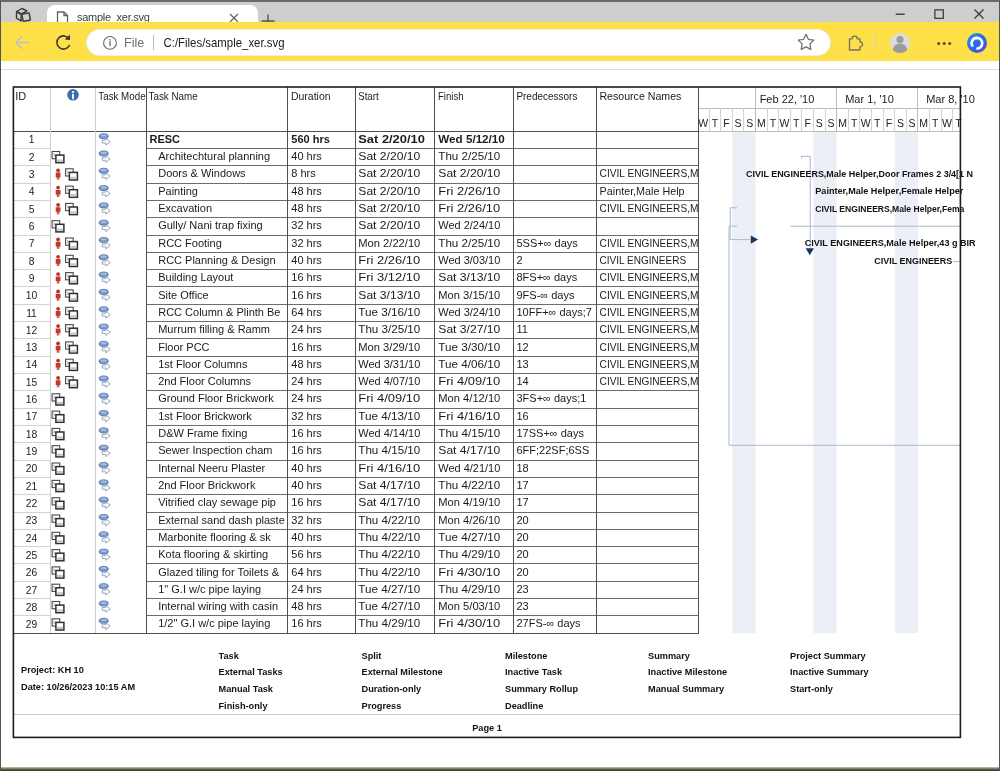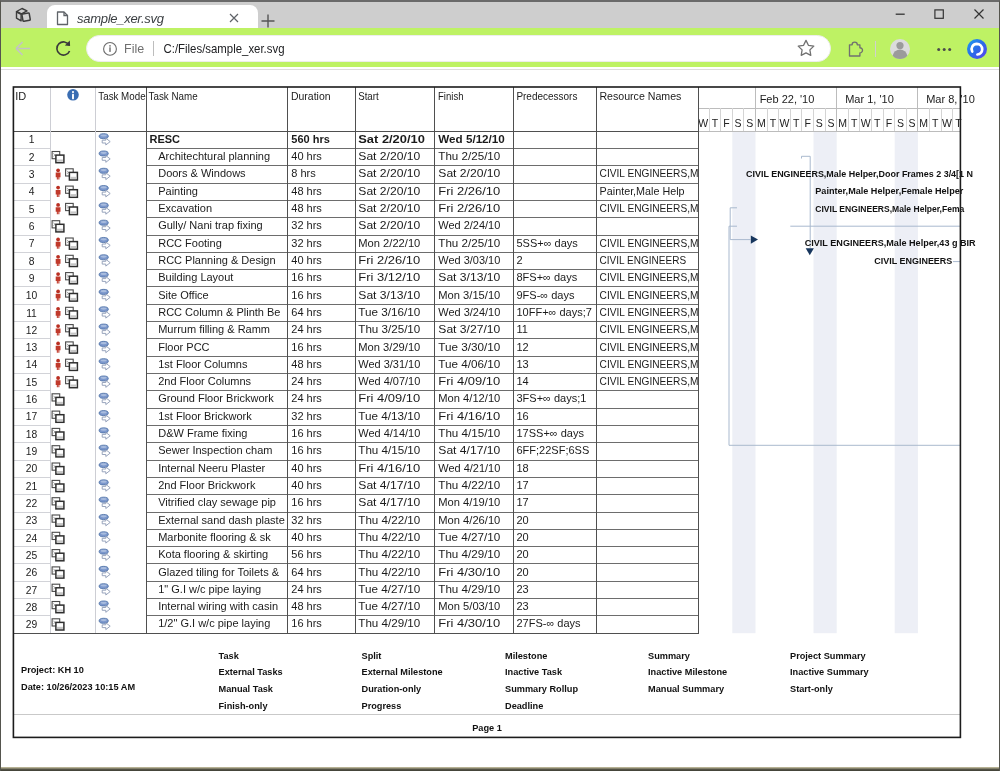--- a/index.html
+++ b/index.html
@@ -1,23 +1,23 @@
 <!DOCTYPE html>
 <html><head><meta charset="utf-8">
 <style>
 * { margin:0; padding:0; box-sizing:border-box; }
 html,body { width:1000px; height:771px; background:#fff; font-family:"Liberation Sans", sans-serif; overflow:hidden; }
 #frame { position:relative; width:1000px; height:771px; overflow:hidden; }
 #edge { position:absolute; left:0; top:0; width:1000px; height:771px; border-left:1px solid #55554e; border-right:1px solid #55554e; border-top:2px solid #6a6a6a; box-sizing:border-box; z-index:50; pointer-events:none; }
 #titlebar { position:absolute; left:0; top:0; width:100%; height:30px; background:#cecece; }
 #cubeic { position:absolute; left:11px; top:3px; }
 #tab { position:absolute; left:47px; top:5px; width:211px; height:25px; background:#fff; border-radius:8px 8px 0 0; }
-#tabtitle { position:absolute; left:30px; top:6px; font-size:13px; letter-spacing:-0.28px; color:#3c4043;font-style:italic; }
+#tabtitle { position:absolute; left:30px; top:6px; font-size:11px; letter-spacing:-0.28px; color:#3c4043; }
 
-#toolbar { position:absolute; left:0; top:28px; width:100%; height:39px; background:#bef264; }
+#toolbar { position:absolute; left:0; top:22px; width:100%; height:39px; background:#fde047; }
 #addrpill { position:absolute; left:86px; top:6.5px; width:745px; height:27.5px; background:#fff; border:1px solid #ededed; border-radius:14px; }
 #toolbar > svg { position:absolute; left:0; top:0; }
 #sep { position:absolute; left:0; top:69px; width:100%; height:1px; background:#ddd; }
 #page { position:absolute; left:0; top:70px; width:100%; height:692px; background:#fff; }
 #botbar { position:absolute; left:0; bottom:0; width:100%; height:4px; background:linear-gradient(#cfc9a8, #45453a 70%); }
 </style></head>
 <body>
 <div id="frame">
 
 <div id="titlebar">

